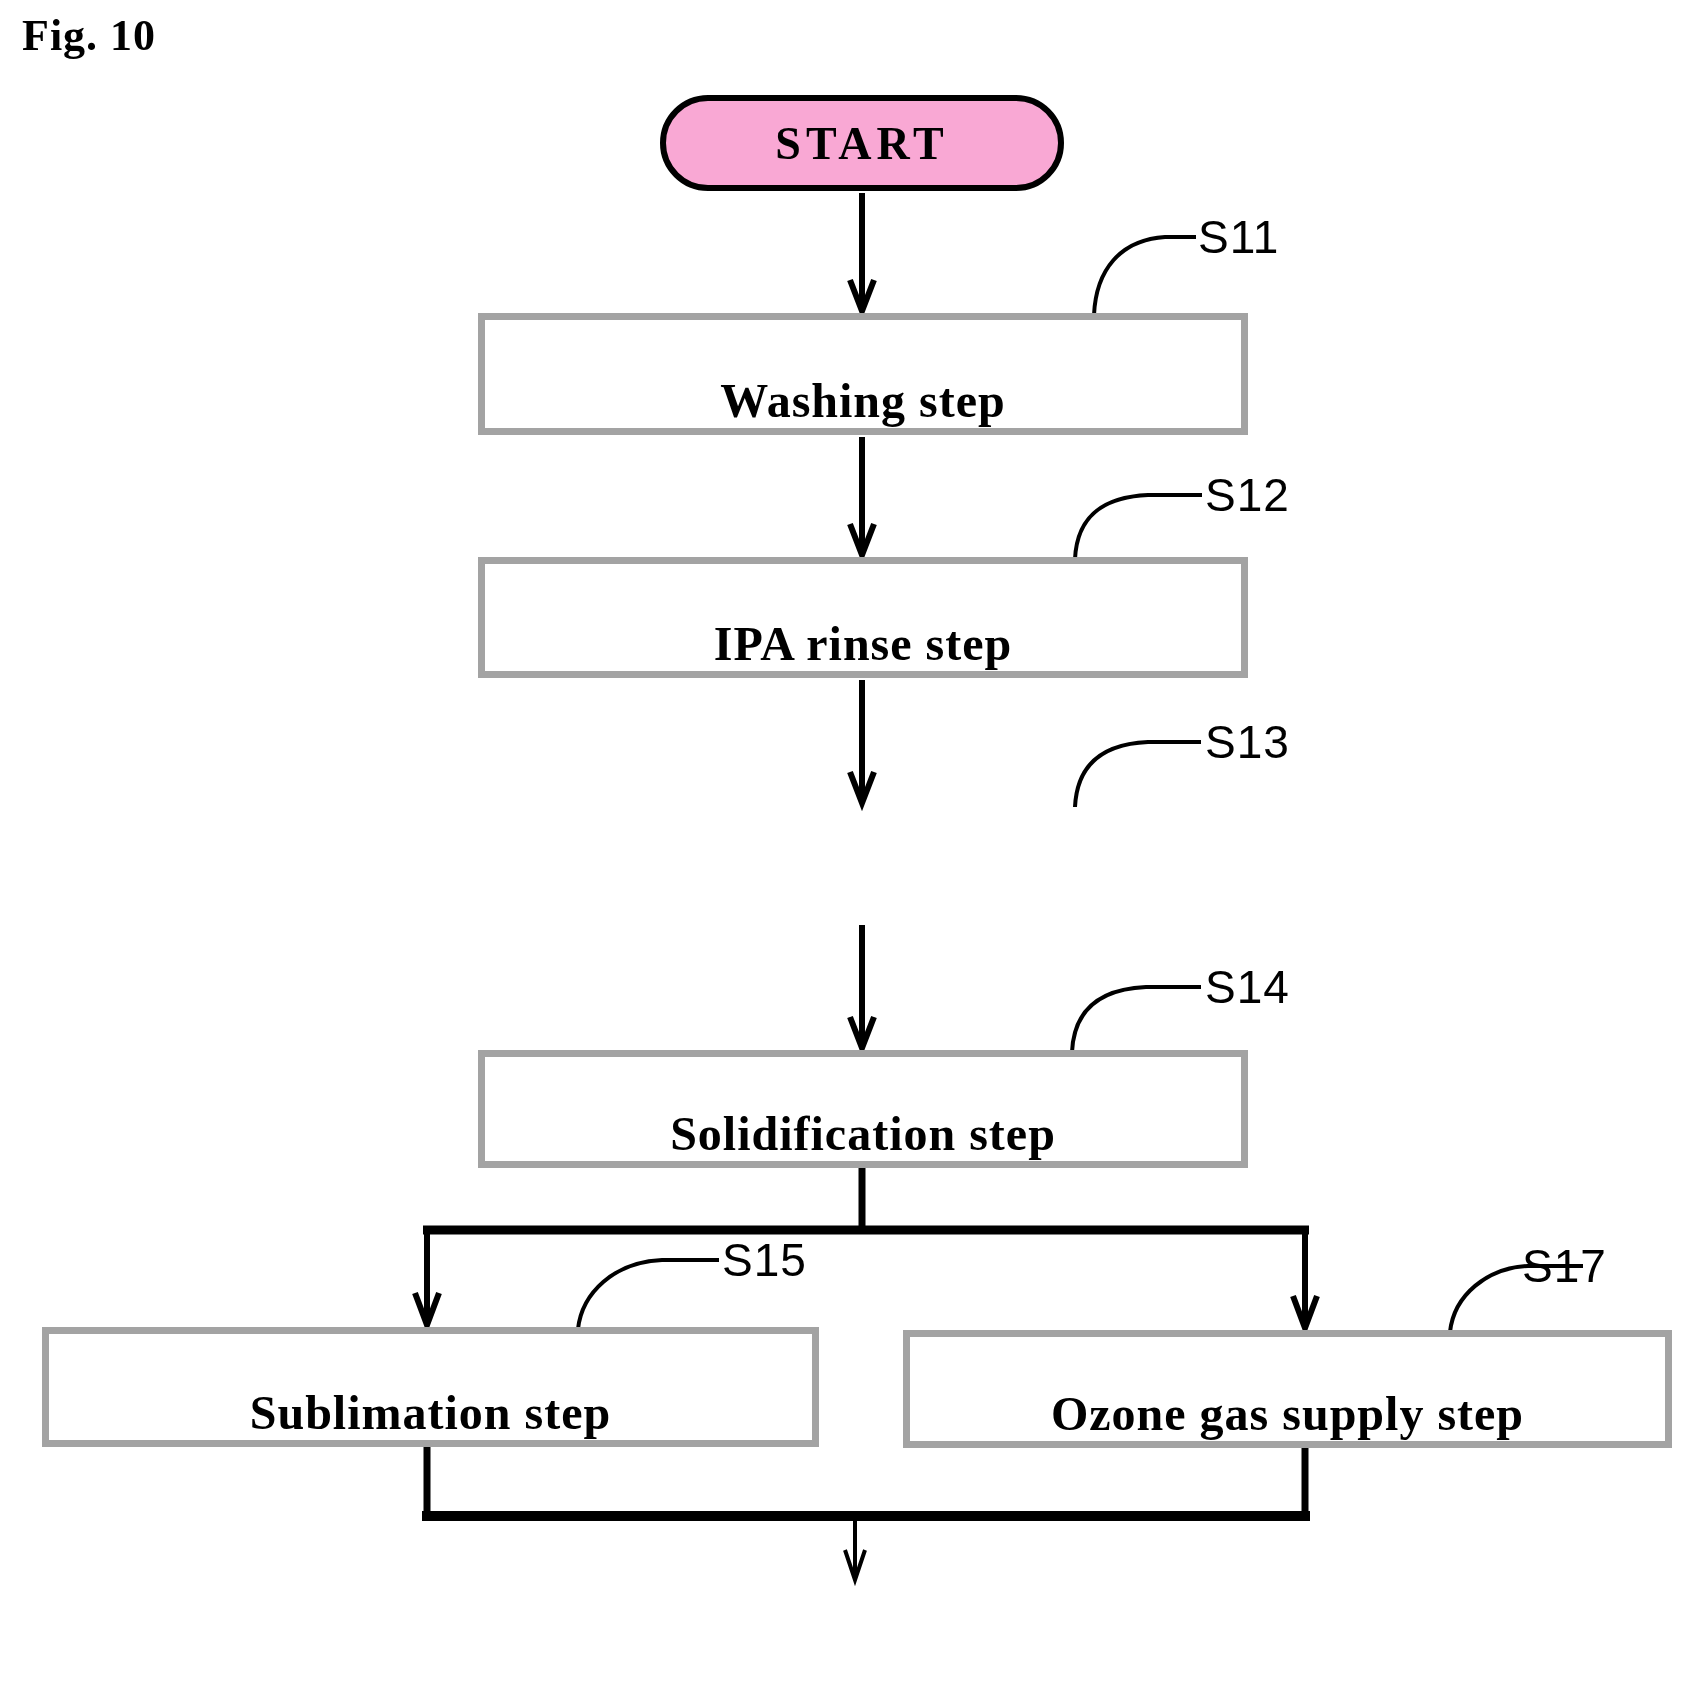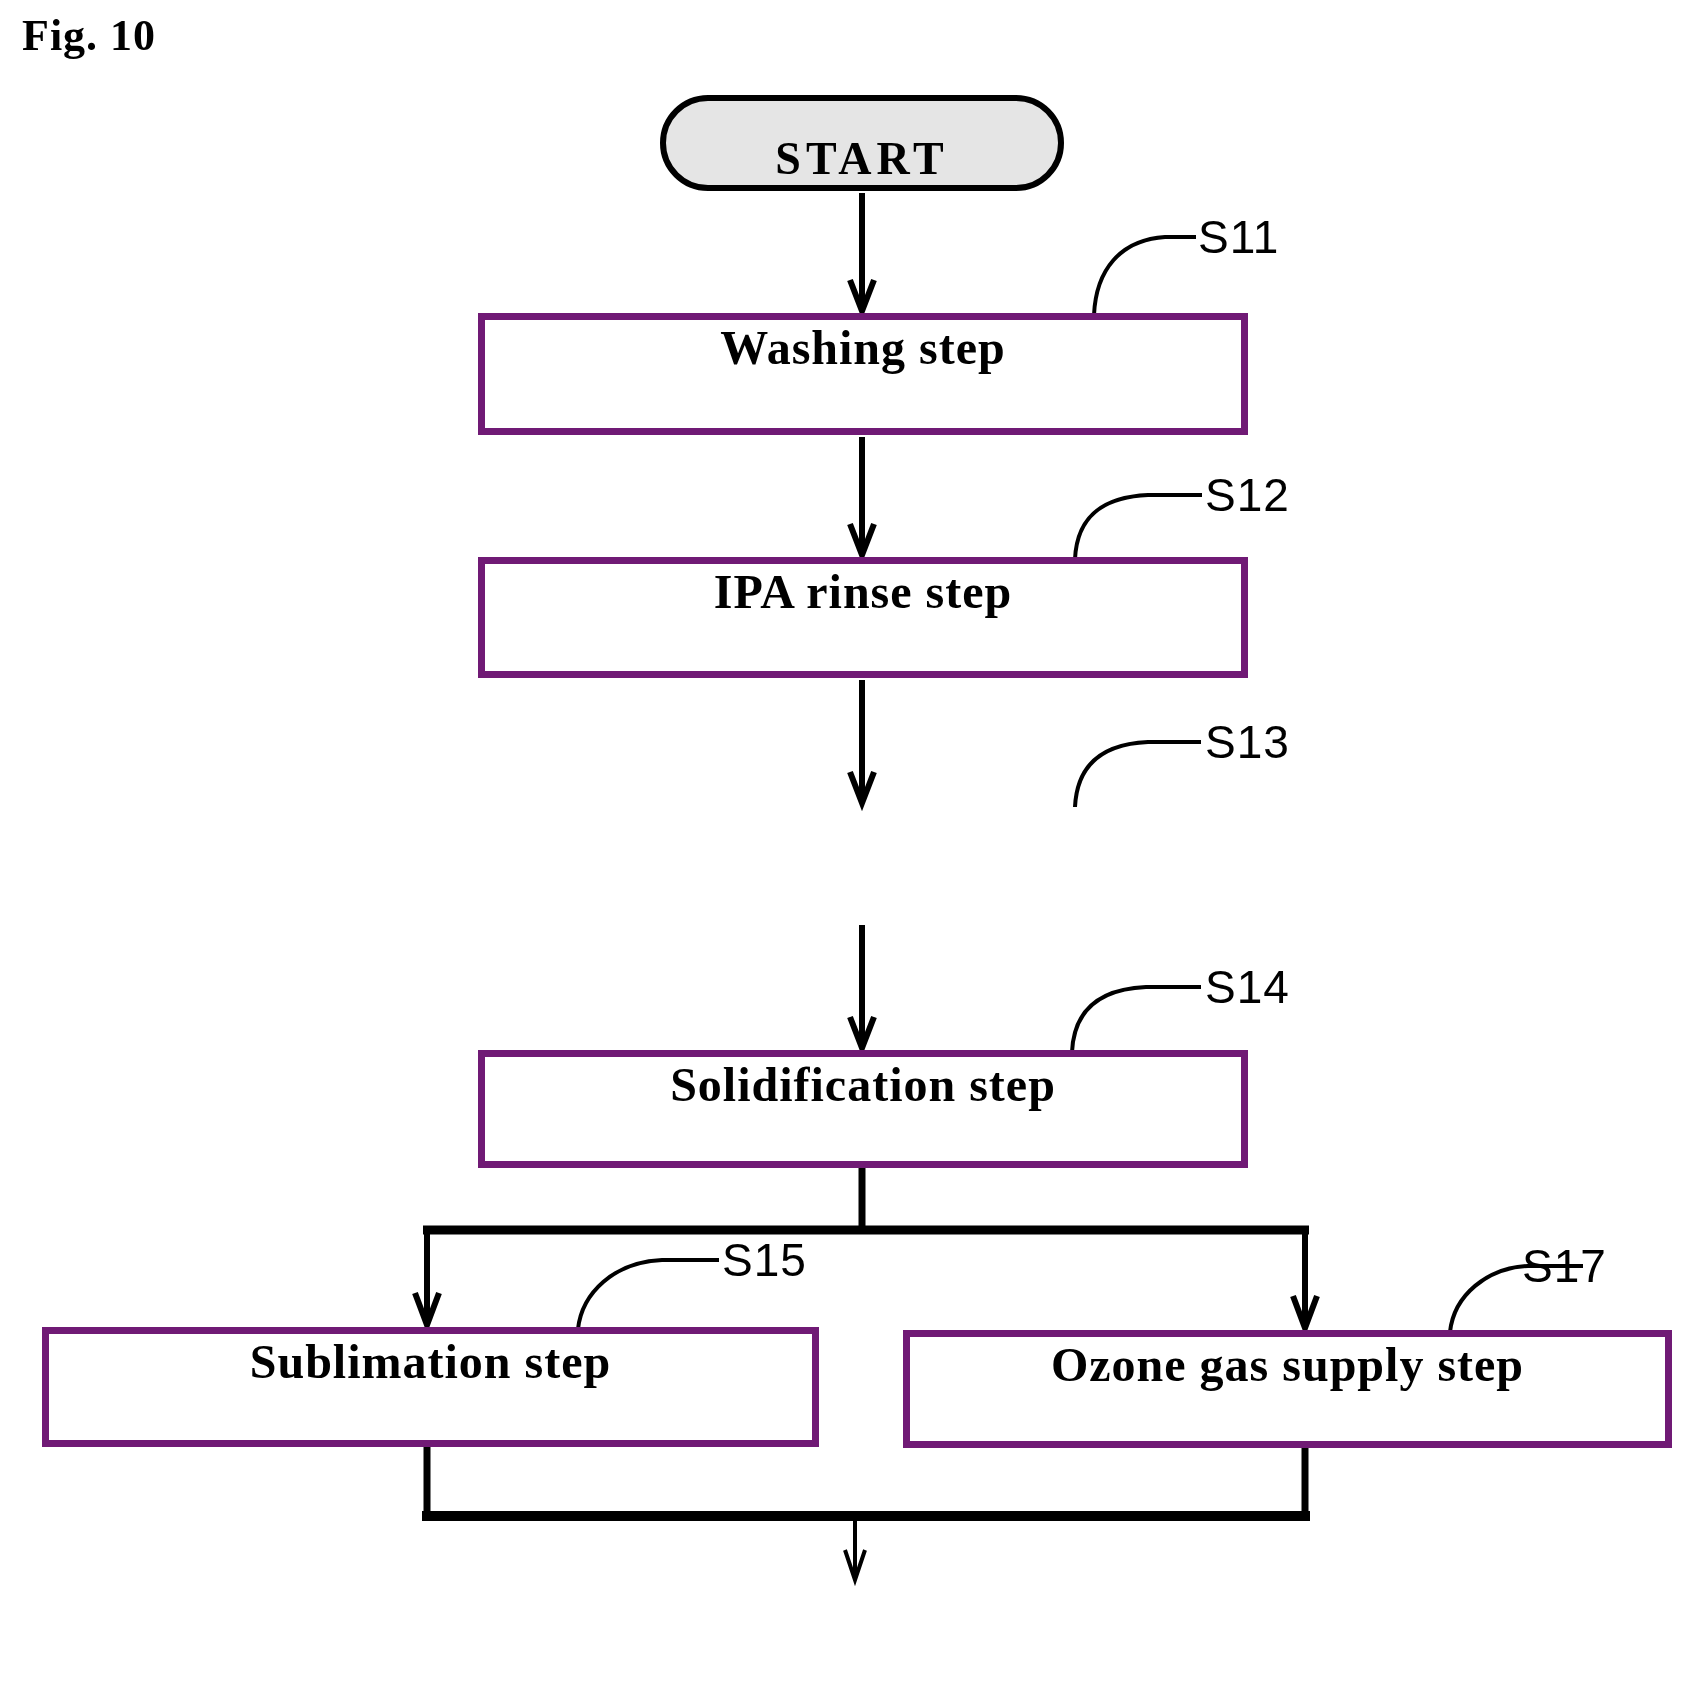--- a/index.html
+++ b/index.html
@@ -21,36 +21,36 @@
     left: 22px;
     top: 10px;
     font: bold 44px "Liberation Serif", serif;
     letter-spacing: 1px;
   }
   .terminal {
     position: absolute;
     box-sizing: border-box;
     border: 6px solid #000000;
     border-radius: 52px;
-    background: #e5e5e5;
+    background: #f9a8d4;
     display: flex;
-    align-items: flex-end;
+    align-items: center;
     justify-content: center;
     font: bold 46px "Liberation Serif", serif;
     letter-spacing: 5px;
   }
   #start-terminal { left: 660px; top: 95px;  width: 404px; height: 96px; }
   #end-terminal   { left: 645px; top: 1582px; width: 404px; height: 93px; }
   .process-box {
     position: absolute;
     box-sizing: border-box;
-    border: 7px solid #701a75;
+    border: 7px solid #a3a3a3;
     background: #ffffff;
     display: flex;
-    align-items: flex-start;
+    align-items: flex-end;
     justify-content: center;
     font: bold 48px "Liberation Serif", serif;
     letter-spacing: 1px;
     text-align: center;
   }
   #box-washing        { left: 478px; top: 313px;  width: 770px; height: 122px; }
   #box-ipa            { left: 478px; top: 557px;  width: 770px; height: 121px; }
   #box-process-liquid { left: 478px; top: 805px;  width: 770px; height: 118px; }
   #box-solidification { left: 478px; top: 1050px; width: 770px; height: 118px; }
   #box-sublimation    { left: 42px;  top: 1327px; width: 777px; height: 120px; }

